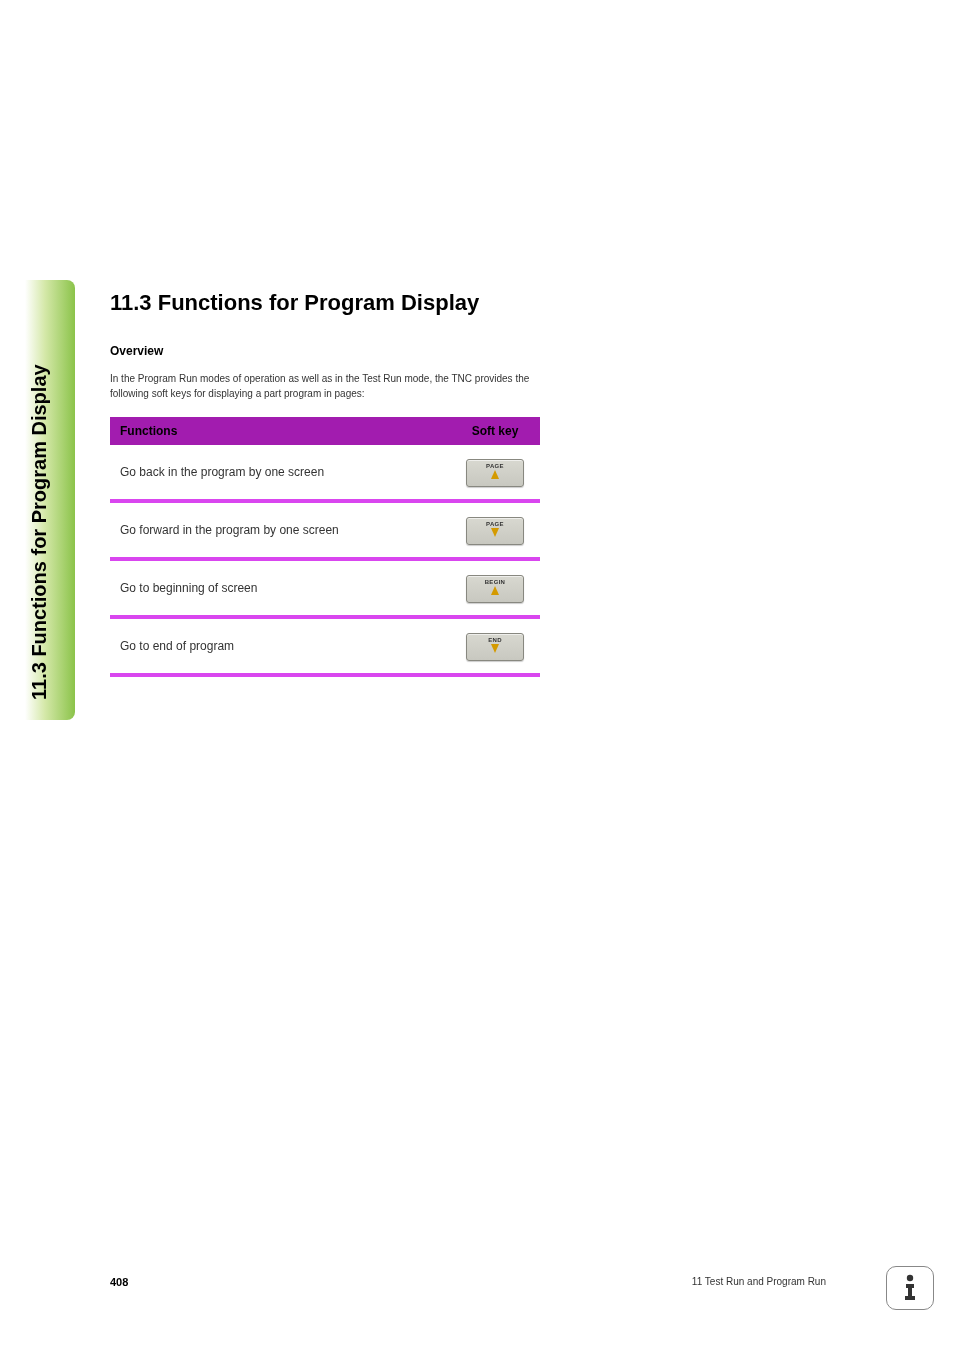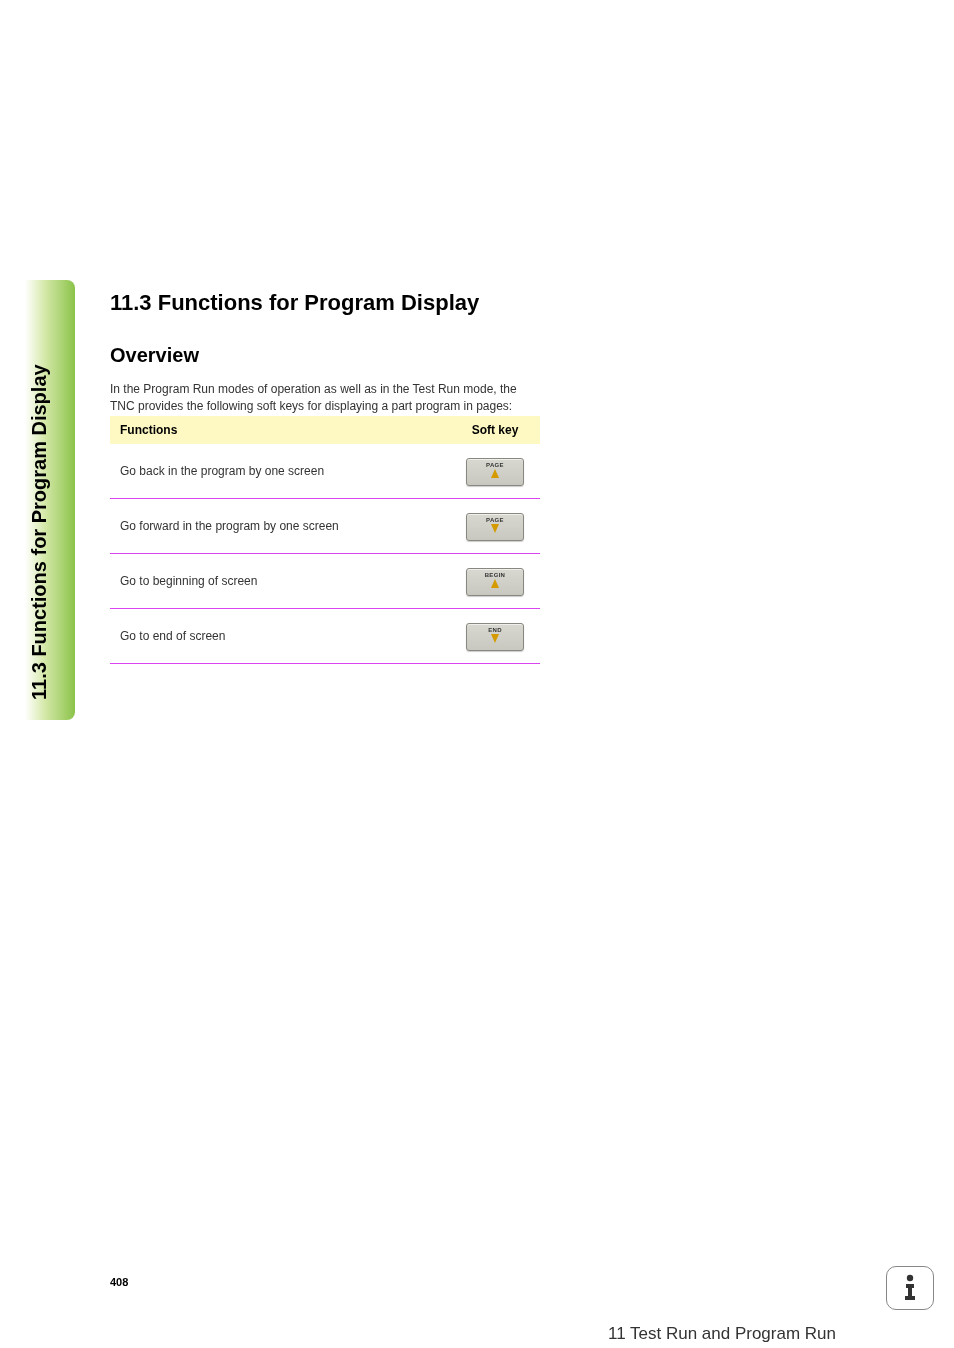--- a/index.html
+++ b/index.html
@@ -41,50 +41,51 @@
       top: 290px;
       width: 430px;
     }
     .main-heading {
       font-size: 22px;
       font-weight: bold;
       color: #000000;
       margin-bottom: 28px;
     }
     .sub-heading {
-      font-size: 20px;
+      font-size: 12px;
       font-weight: bold;
       color: #000000;
       margin-bottom: 14px;
     }
     .intro-text {
-      font-size: 12px;
+      font-size: 10px;
       color: #333333;
       line-height: 1.45;
+      margin-bottom: 16px;
     }
     .func-table {
       width: 100%;
       border-collapse: collapse;
     }
     .func-table thead tr {
-      background-color: #fef9c3;
+      background-color: #a21caf;
     }
     .func-table th {
       text-align: left;
       padding: 7px 10px;
       font-size: 12px;
       font-weight: bold;
       color: #000000;
     }
     .func-table th:last-child {
       text-align: center;
       width: 90px;
     }
     .func-table tbody tr {
-      border-bottom: 1px solid #d946ef;
+      border-bottom: 4px solid #d946ef;
     }
     .func-table td {
       padding: 12px 10px;
       font-size: 12px;
       color: #333333;
       vertical-align: middle;
     }
     .func-table td:last-child {
       text-align: center;
       width: 90px;
@@ -134,24 +135,23 @@
     }
     .page-num {
       position: absolute;
       left: 110px;
       font-size: 11px;
       font-weight: bold;
       color: #000000;
     }
     .footer-text {
       position: absolute;
-      right: 110px;
-      font-size: 17px;
-      color: #333333;
-      margin-top: 48px;
+      right: 120px;
+      font-size: 10px;
+      color: #333333;
     }
     .info-badge {
       position: absolute;
       right: 20px;
       bottom: 38px;
       width: 48px;
       height: 44px;
       border: 1.5px solid #888888;
       border-radius: 10px;
       display: flex;
@@ -203,21 +203,21 @@
       <tr>
         <td>Go to beginning of screen</td>
         <td>
           <div class="softkey">
             <span class="softkey-label">BEGIN</span>
             <span class="arrow arrow-up"></span>
           </div>
         </td>
       </tr>
       <tr>
-        <td>Go to end of screen</td>
+        <td>Go to end of program</td>
         <td>
           <div class="softkey">
             <span class="softkey-label">END</span>
             <span class="arrow arrow-down"></span>
           </div>
         </td>
       </tr>
     </tbody>
   </table>
 </div>

